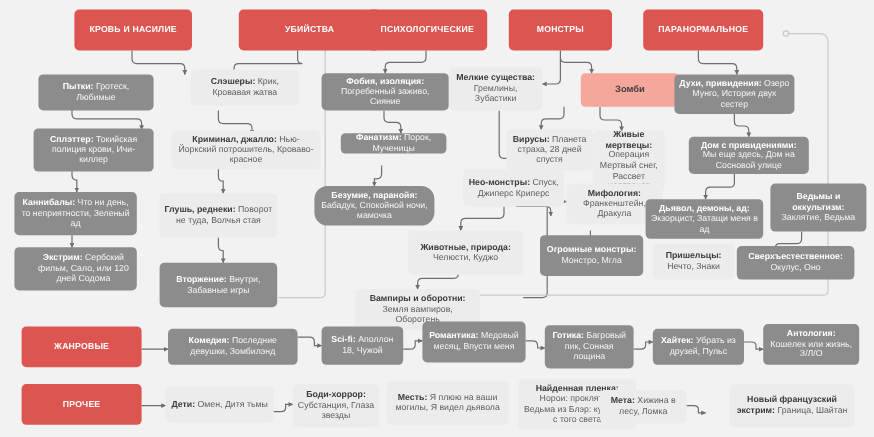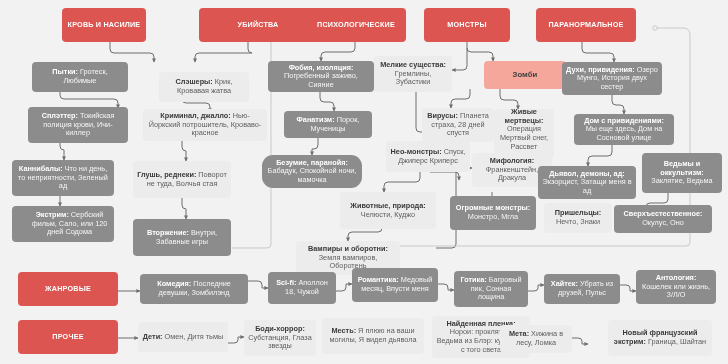--- a/index.html
+++ b/index.html
@@ -116,21 +116,21 @@
     <g fill="none" stroke="#c9c9c9" stroke-width="1">
       <path d="M271,28 L302,28"></path>
       <circle cx="303" cy="28" r="2.2" fill="none" stroke="#c9c9c9"></circle>
       <path d="M271,28 L271,244 Q271,248 267,248 L232,248"></path>
       <path d="M657,28 L683,28"></path>
       <circle cx="655" cy="28" r="2.2" fill="none" stroke="#c9c9c9"></circle>
       <path d="M683,28 Q690,28 690,35 L690,242 Q690,246 686,246 L352,246"></path>
     </g>
   </svg>
 
-  <div class="node cat" style="left:62px;top:8px;width:84px;height:34px;">
+  <div class="node cat" style="left:62px;top:8px;width:98px;height:34px;">
       <span class="txt">КРОВЬ И НАСИЛИЕ</span>
     </div>
   <div class="node cat" style="left:199px;top:8px;width:118px;height:34px;">
       <span class="txt">УБИЙСТВА</span>
     </div>
   <div class="node cat" style="left:306px;top:8px;width:100px;height:34px;">
       <span class="txt">ПСИХОЛОГИЧЕСКИЕ</span>
     </div>
   <div class="node cat" style="left:424px;top:8px;width:86px;height:34px;">
       <span class="txt">МОНСТРЫ</span>
@@ -151,37 +151,37 @@
   <div class="node dark" style="left:28px;top:107px;width:100px;height:36px;">
       <span class="txt"><b>Сплэттер:</b><span> Токийская полиция крови, Ичи-киллер</span></span>
     </div>
   <div class="node dark" style="left:12px;top:160px;width:102px;height:36px;">
       <span class="txt"><b>Каннибалы:</b><span> Что ни день, то неприятности, Зеленый ад</span></span>
     </div>
   <div class="node dark" style="left:12px;top:206px;width:102px;height:36px;padding-left:17px;">
       <span class="txt"><b>Экстрим:</b><span> Сербский фильм, Сало, или 120 дней Содома</span></span>
     </div>
 
-  <div class="node light" style="left:159px;top:72px;width:90px;height:30px;">
+  <div class="node light" style="left:159px;top:58px;width:90px;height:30px;">
       <span class="txt"><b>Слэшеры:</b><span> Крик, Кровавая жатва</span></span>
     </div>
   <div class="node light" style="left:143px;top:109px;width:124px;height:32px;">
       <span class="txt"><b>Криминал, джалло:</b><span> Нью-Йоркский потрошитель, Кроваво-красное</span></span>
     </div>
   <div class="node light" style="left:133px;top:161px;width:98px;height:37px;">
       <span class="txt"><b>Глушь, реднеки:</b><span> Поворот не туда, Волчья стая</span></span>
     </div>
   <div class="node dark" style="left:133px;top:219px;width:98px;height:37px;">
       <span class="txt"><b>Вторжение:</b><span> Внутри, Забавные игры</span></span>
     </div>
 
   <div class="node dark" style="left:268px;top:61px;width:106px;height:31px;">
       <span class="txt"><b>Фобия, изоляция:</b><span> Погребенный заживо, Сияние</span></span>
     </div>
-  <div class="node dark" style="left:284px;top:111px;width:88px;height:27px;">
+  <div class="node dark" style="left:284px;top:111px;width:88px;height:17px;">
       <span class="txt"><b>Фанатизм:</b><span> Порок, Мученицы</span></span>
     </div>
   <div class="node dark" style="left:262px;top:155px;width:100px;height:33px;border-radius:11px;">
       <span class="txt"><b>Безумие, паранойя:</b><span> Бабадук, Спокойной ночи, мамочка</span></span>
     </div>
 
   <div class="node light" style="left:374px;top:56px;width:78px;height:36px;">
       <span class="txt"><b>Мелкие существа:</b><span> Гремлины, Зубастики</span></span>
     </div>
   <div class="node salmon" style="left:484px;top:61px;width:82px;height:28px;justify-content:center;">

